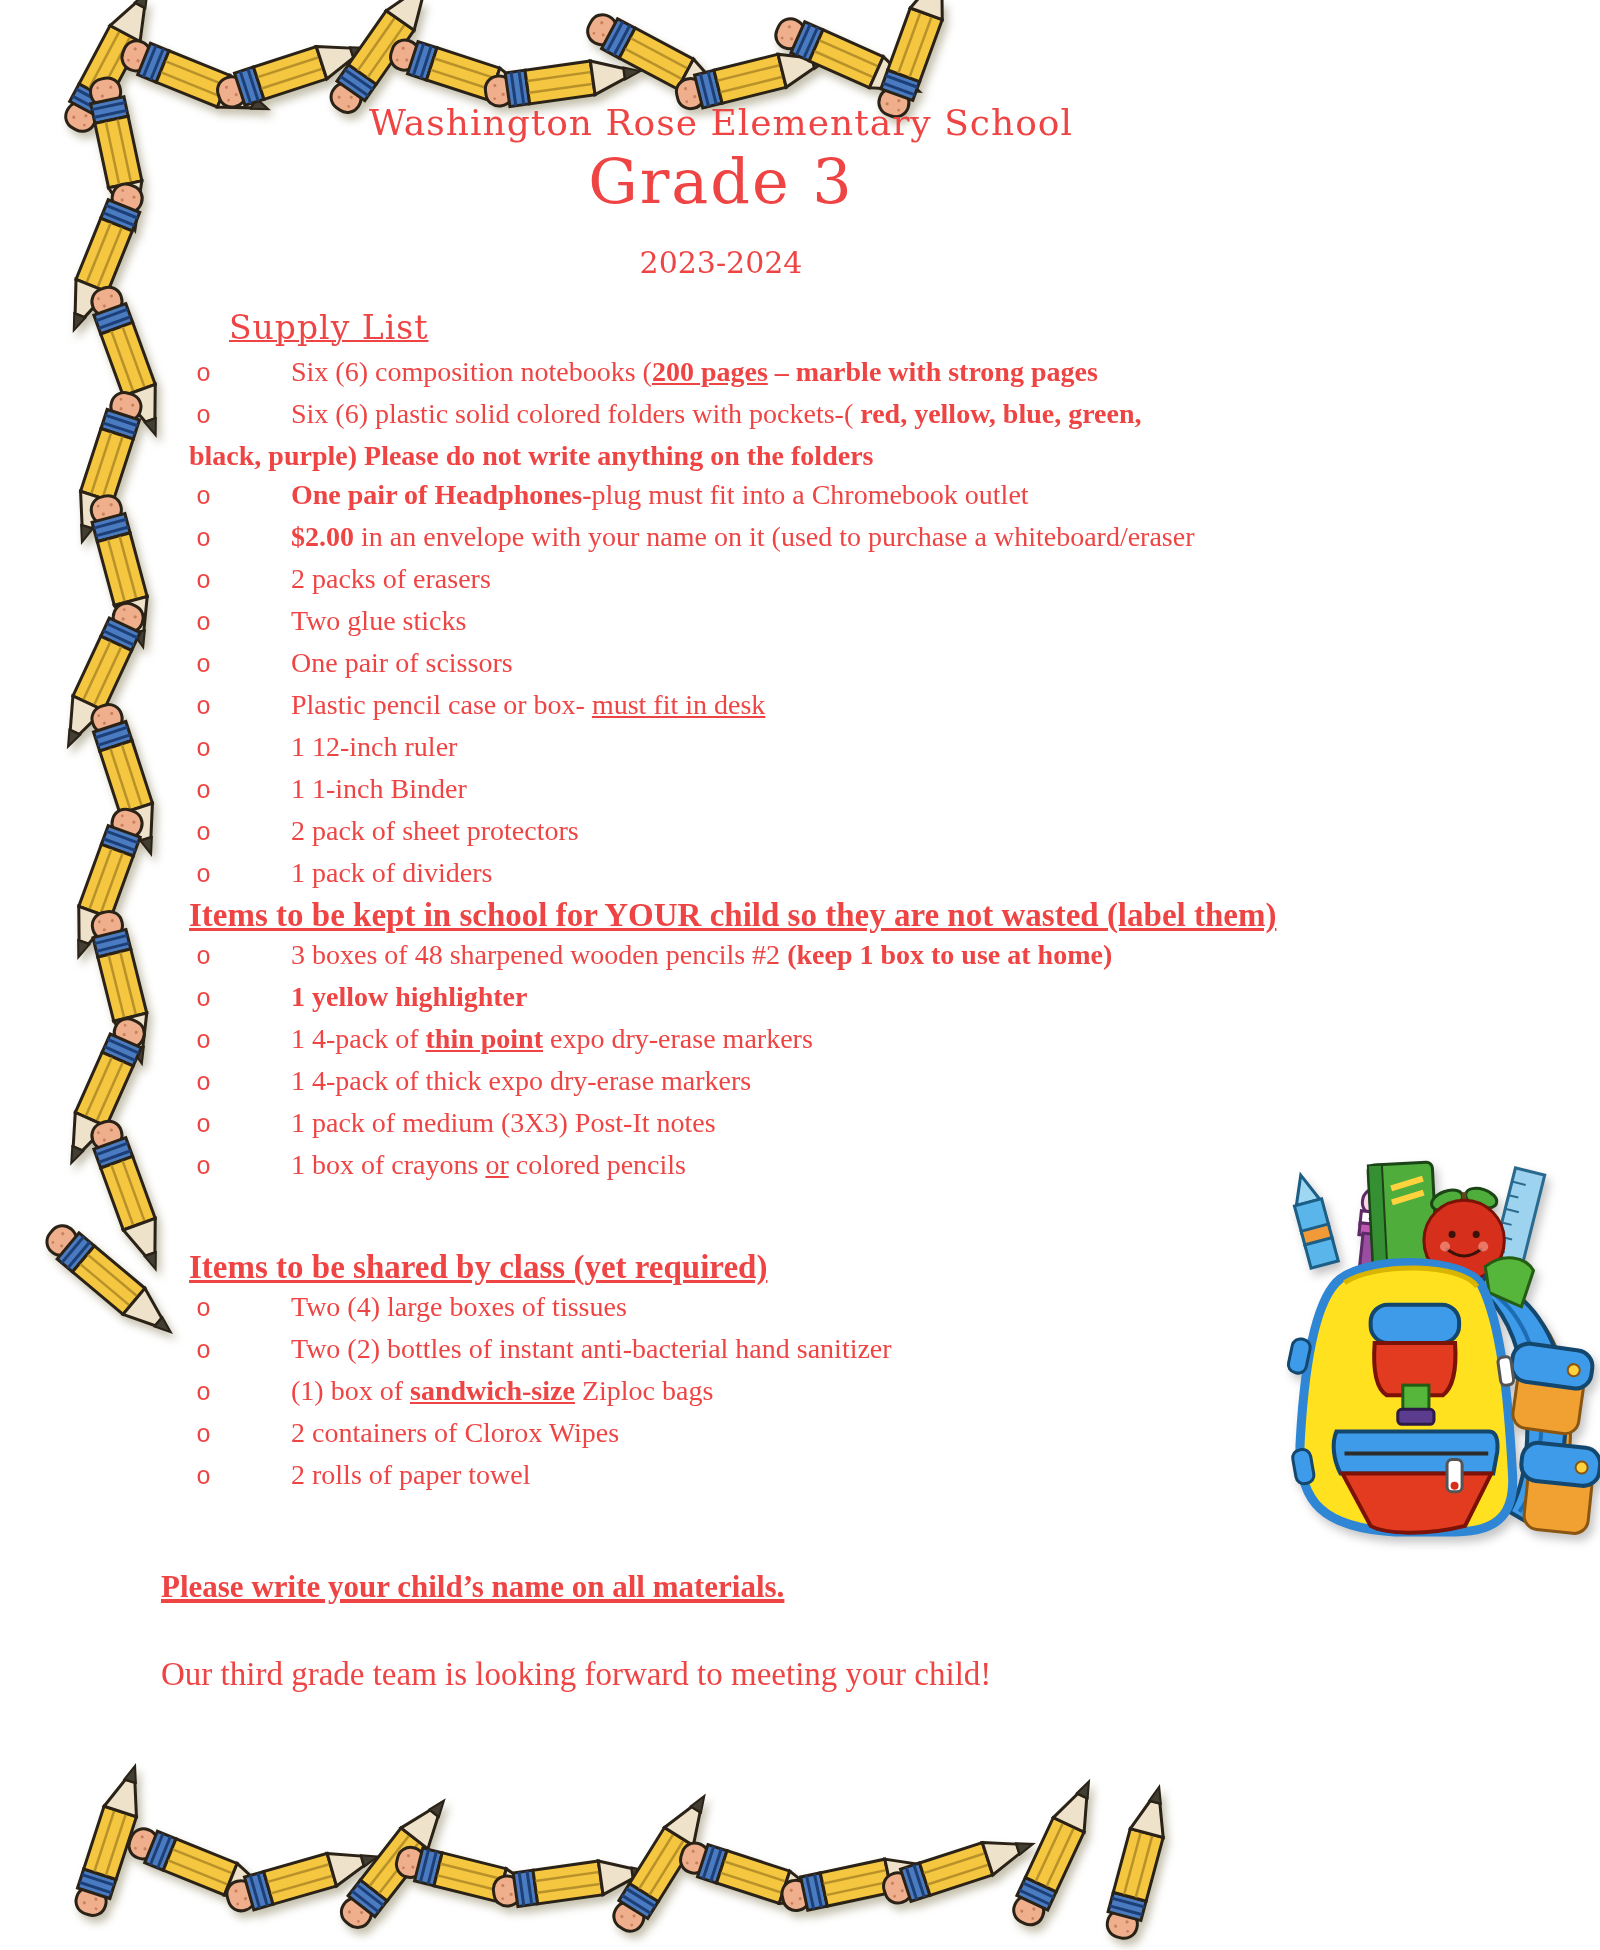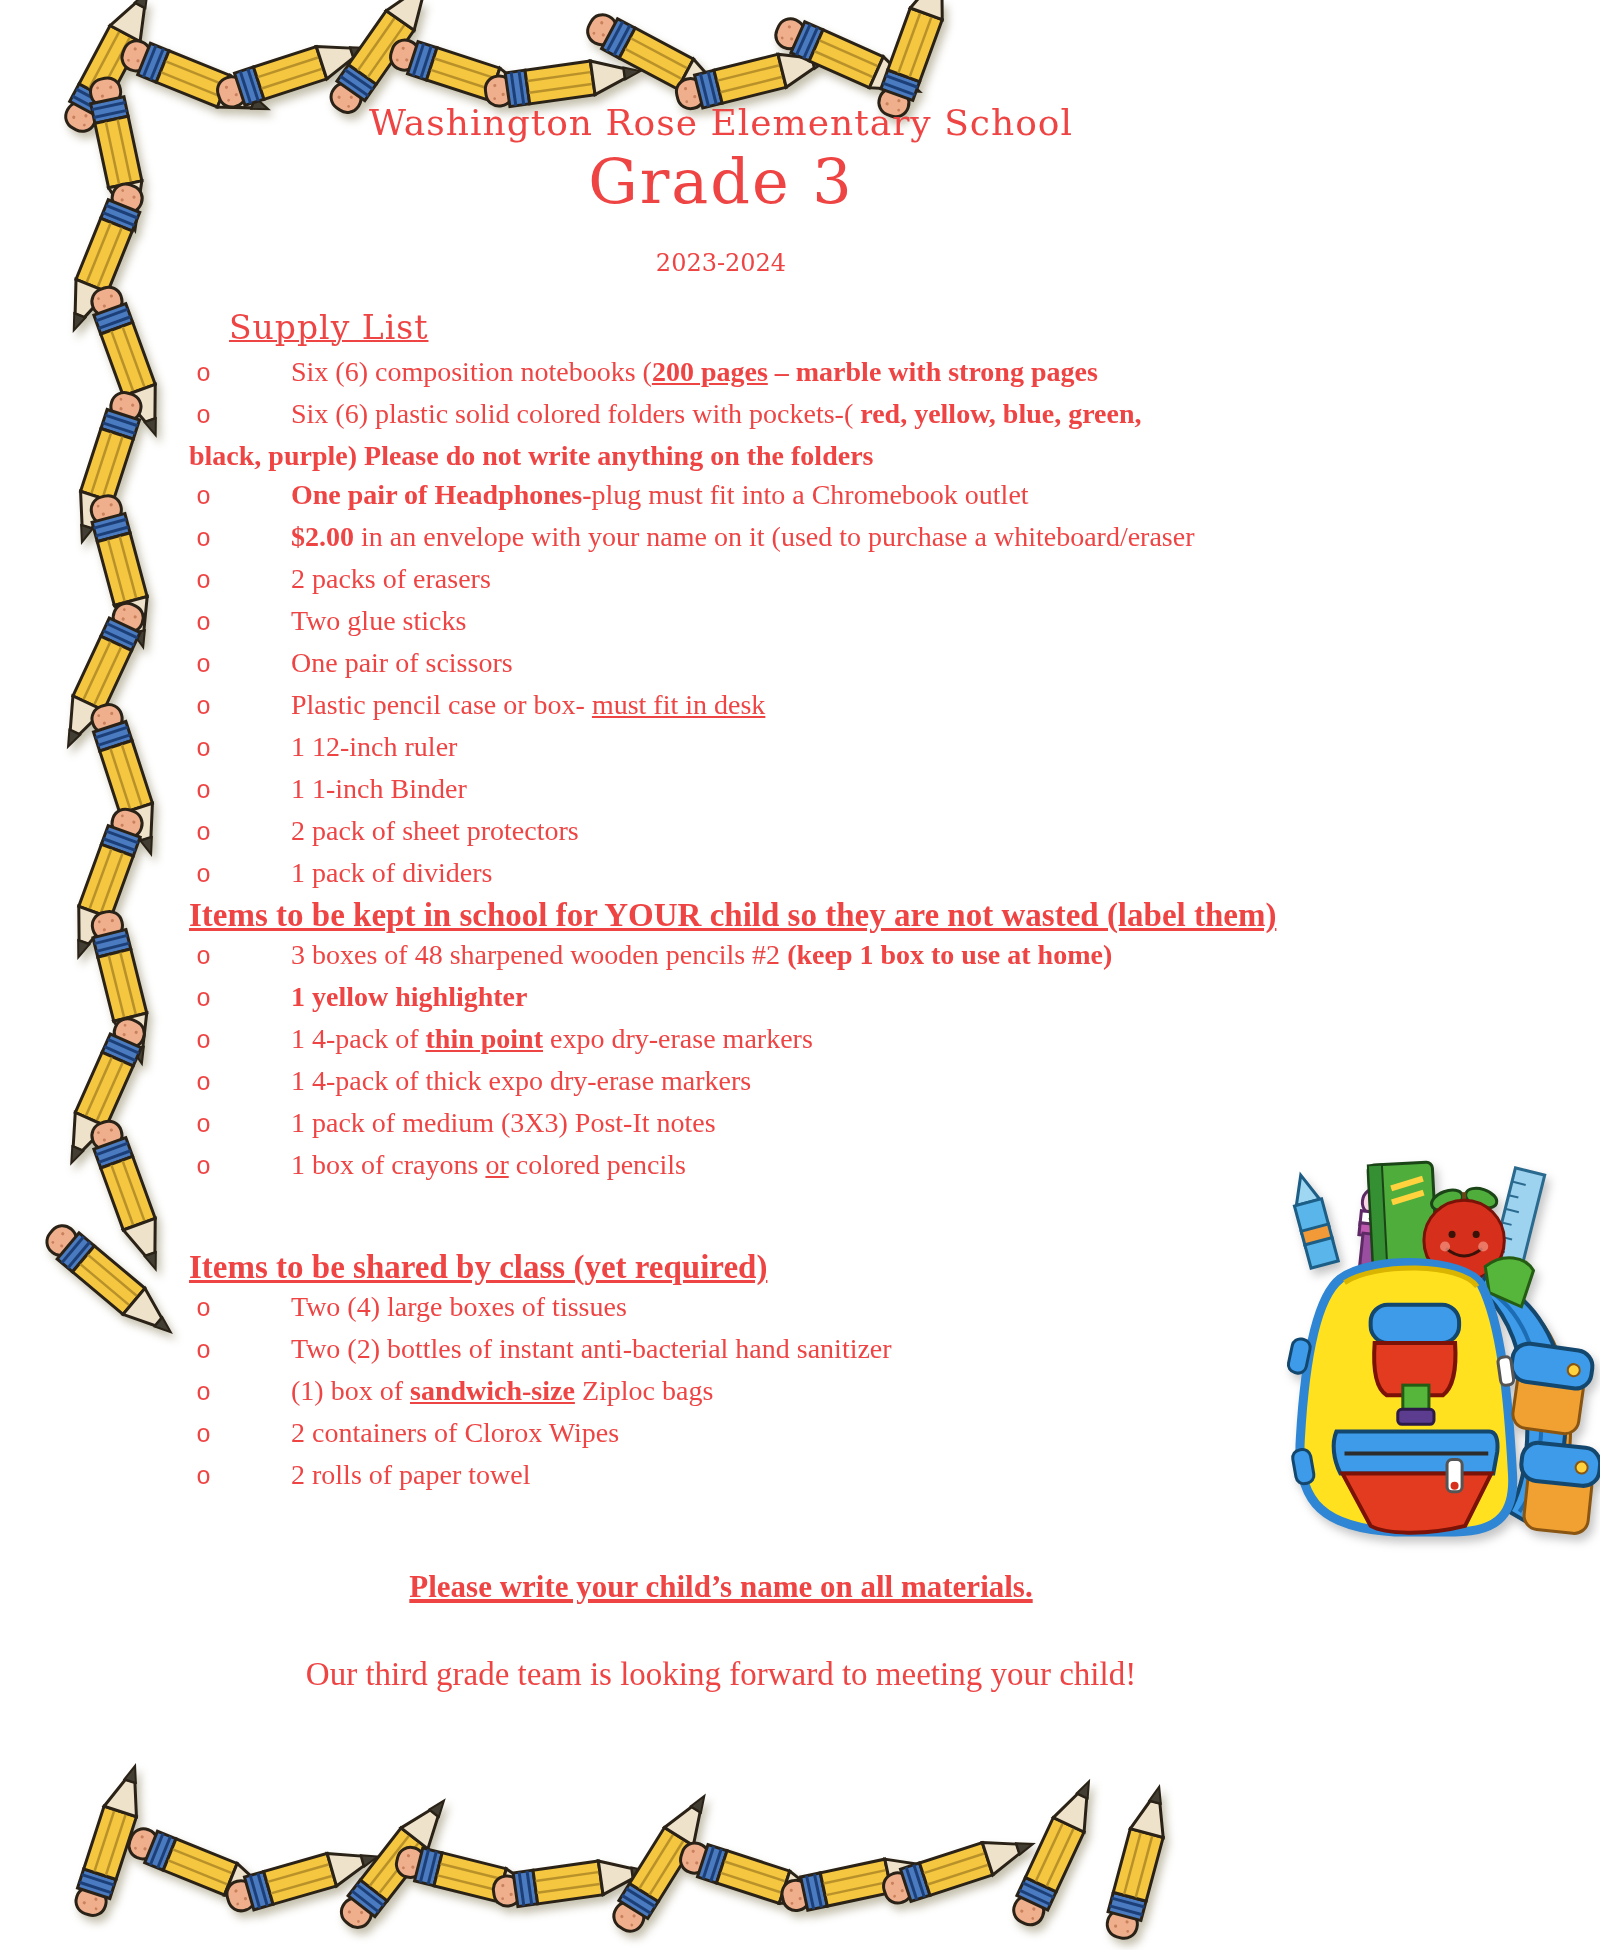--- a/index.html
+++ b/index.html
@@ -9,31 +9,31 @@
   .pencil-overlay{position:absolute;left:0;top:0;width:1600px;height:1950px;pointer-events:none;
         filter:drop-shadow(4px 6px 4px rgba(110,100,55,.40));}
   
   .backpack{position:absolute;left:1262px;top:1158px;width:334px;height:392px;
         filter:drop-shadow(4px 6px 5px rgba(90,90,90,.35));}
   
   .content{position:absolute;left:150px;top:0;width:1260px;padding-top:100px;}
   .hdr{width:1120px;text-align:center;font-family:"DejaVu Serif",serif;}
   .school{font-size:36px;line-height:46px;letter-spacing:1px;}
   .grade{font-size:62px;line-height:72px;letter-spacing:2px;}
-  .year{font-size:24px;line-height:34px;margin-top:28px;}
+  .year{font-size:30px;line-height:34px;margin-top:28px;}
   .supply-heading{font-family:"DejaVu Serif",serif;font-size:33px;line-height:48px;margin:24px 0 0 68px;
         text-decoration:underline;text-decoration-thickness:2px;letter-spacing:1px;}
   .list{margin-left:28px;}
   .li{font-size:28px;line-height:39px;}
   .bullet{display:inline-block;width:102px;padding-left:7px;box-sizing:border-box;
         font-family:"Liberation Mono",monospace;font-size:25px;}
   .heading{font-size:33px;line-height:40px;font-weight:bold;margin-left:28px;}
   .heading .u{text-decoration-thickness:3px;}
   .gap-top{margin-top:60px;}
-  .center{width:1120px;text-align:center;}
+  .center{width:1120px;text-align:left;}
   .note-main{margin-top:70px;font-size:31px;line-height:40px;}
   .note-main .u{text-decoration-thickness:4px;}
   .note-small{margin-top:48px;font-size:24px;line-height:30px;}
   .note-large{margin-top:46px;font-size:33px;line-height:42px;}
   .b{font-weight:bold;}
   .u{text-decoration:underline;}
 </style>
 </head>
 <body>
 

